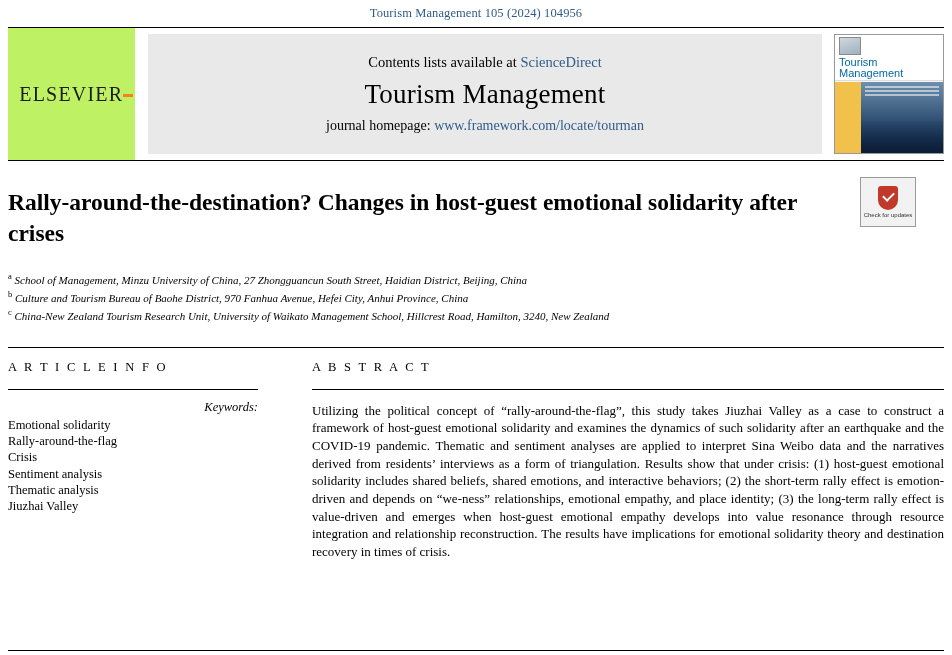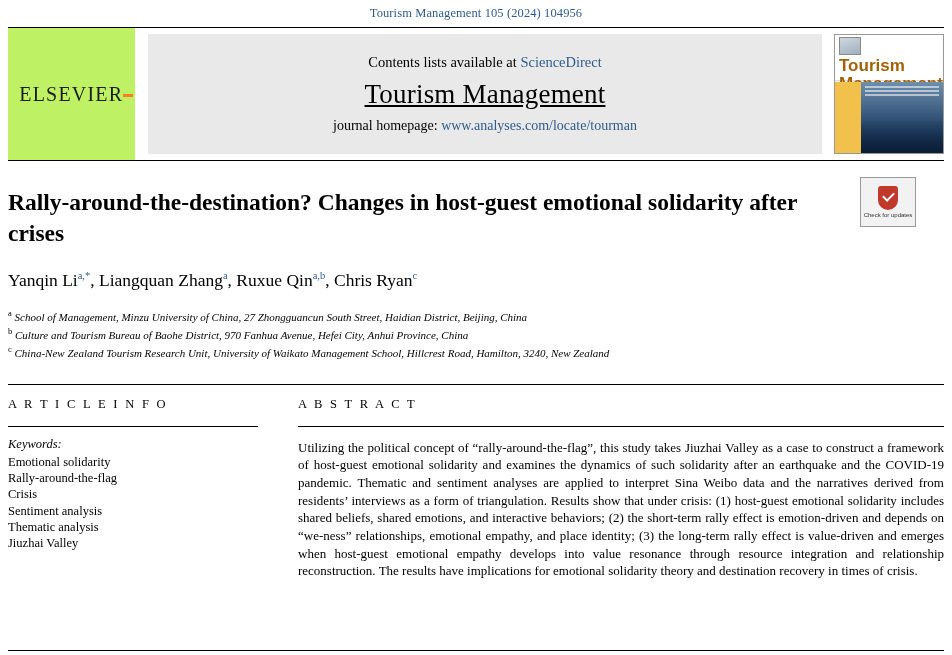--- a/index.html
+++ b/index.html
@@ -74,21 +74,20 @@
     margin: 6px 0 6px 12px;
   }
   .contents-line {
     font-size: 14.5px;
   }
   .contents-line a { color: #2e5c8a; text-decoration: none; }
   .journal-title {
     font-size: 27px;
     letter-spacing: .2px;
     font-weight: 400;
-    text-decoration: underline;
   }
   .homepage-line { font-size: 14px; }
   .homepage-line a { color: #2e5c8a; text-decoration: none; }
   .cover-box {
     flex: 0 0 110px;
     width: 110px;
     margin: 6px 0 6px 12px;
     border: 1px solid #999;
     background: #f5f5f5;
     position: relative;
@@ -101,24 +100,24 @@
     border-bottom: 1px solid #ddd;
   }
   .cover-thumb {
     width: 22px; height: 18px;
     border: 1px solid #8a8a8a;
     background: linear-gradient(160deg,#cfd8df 0%, #9fb0bd 100%);
     margin-bottom: 2px;
   }
   .cover-journal-name {
     font-family: "Liberation Sans", sans-serif;
-    font-size: 17px;
-    font-weight: 700;
+    font-size: 11px;
+    font-weight: 400;
     line-height: 1.03;
-    color: #a16207;
+    color: #0369a1;
   }
   .cover-body {
     position: absolute; top: 47px; left: 0; right: 0; bottom: 0;
     background: #15355e;
   }
   .cover-yellow {
     position: absolute; left: 0; top: 0; width: 26px; bottom: 0;
     background: #f2c14b;
   }
   .cover-photo {
@@ -194,41 +193,42 @@
     font-style: italic;
     line-height: 1.50;
     margin-bottom: 22px;
   }
   .affiliations sup { font-style: normal; font-size: 8.5px; }
   
   .info-row {
     display: flex;
     border-top: 1px solid #000;
     padding-top: 12px;
-    gap: 40px;
+    gap: 54px;
   }
   .col-info {
     flex: 0 0 250px;
     width: 250px;
   }
   .sec-head {
     font-family: "Liberation Serif", serif;
     font-size: 12.5px;
     letter-spacing: 2.3px;
     margin-bottom: 14px;
   }
   .info-rule {
     border-bottom: 1px solid #000;
     width: 100%;
     margin: 0 0 10px 0;
   }
   .kw-label {
     font-size: 12.5px;
     font-style: italic;
     margin-bottom: 2px;
+    text-align: right;
   }
   .kw-list { font-size: 12.5px; line-height: 1.31; }
   .col-abs { flex: 1 1 auto; }
   .abs-rule { border-bottom: 1px solid #000; margin: 0 0 12px 0; }
   .abstract-text {
     font-size: 13px;
     line-height: 1.36;
     text-align: justify;
   }
   .bottom-rule {
@@ -277,21 +277,21 @@
     </div>
 
     <div class="center-box">
       <div class="contents-line">
         <span>Contents lists available at</span>
         <a href="#">ScienceDirect</a>
       </div>
       <div class="journal-title">Tourism Management</div>
       <div class="homepage-line">
         <span>journal homepage:</span>
-        <a href="#">www.analyses.com/locate/tourman</a>
+        <a href="#">www.framework.com/locate/tourman</a>
       </div>
     </div>
 
     <div class="cover-box">
       <div class="cover-top">
         <div class="cover-thumb"></div>
         <div class="cover-journal-name">
           <div>Tourism</div>
           <div>Management</div>
         </div>
@@ -310,23 +310,20 @@
 
   <div class="title-area">
 
     <div class="crossmark">
       <div class="cm-shield"></div>
       <div class="cm-label">Check for updates</div>
     </div>
 
     <h1 class="paper-title">Rally-around-the-destination? Changes in host-guest emotional solidarity after crises</h1>
 
-    <div class="authors">
-      <span>Yanqin Li</span><sup class="blue">a,*</sup>, <span>Liangquan Zhang</span><sup class="blue">a</sup>, <span>Ruxue Qin</span><sup class="blue">a,b</sup>, <span>Chris Ryan</span><sup class="blue">c</sup>
-    </div>
 
     <div class="affiliations">
       <div><sup>a</sup> <span>School of Management, Minzu University of China, 27 Zhongguancun South Street, Haidian District, Beijing, China</span></div>
       <div><sup>b</sup> <span>Culture and Tourism Bureau of Baohe District, 970 Fanhua Avenue, Hefei City, Anhui Province, China</span></div>
       <div><sup>c</sup> <span>China-New Zealand Tourism Research Unit, University of Waikato Management School, Hillcrest Road, Hamilton, 3240, New Zealand</span></div>
     </div>
   </div>
 
   <div class="info-row">
 

